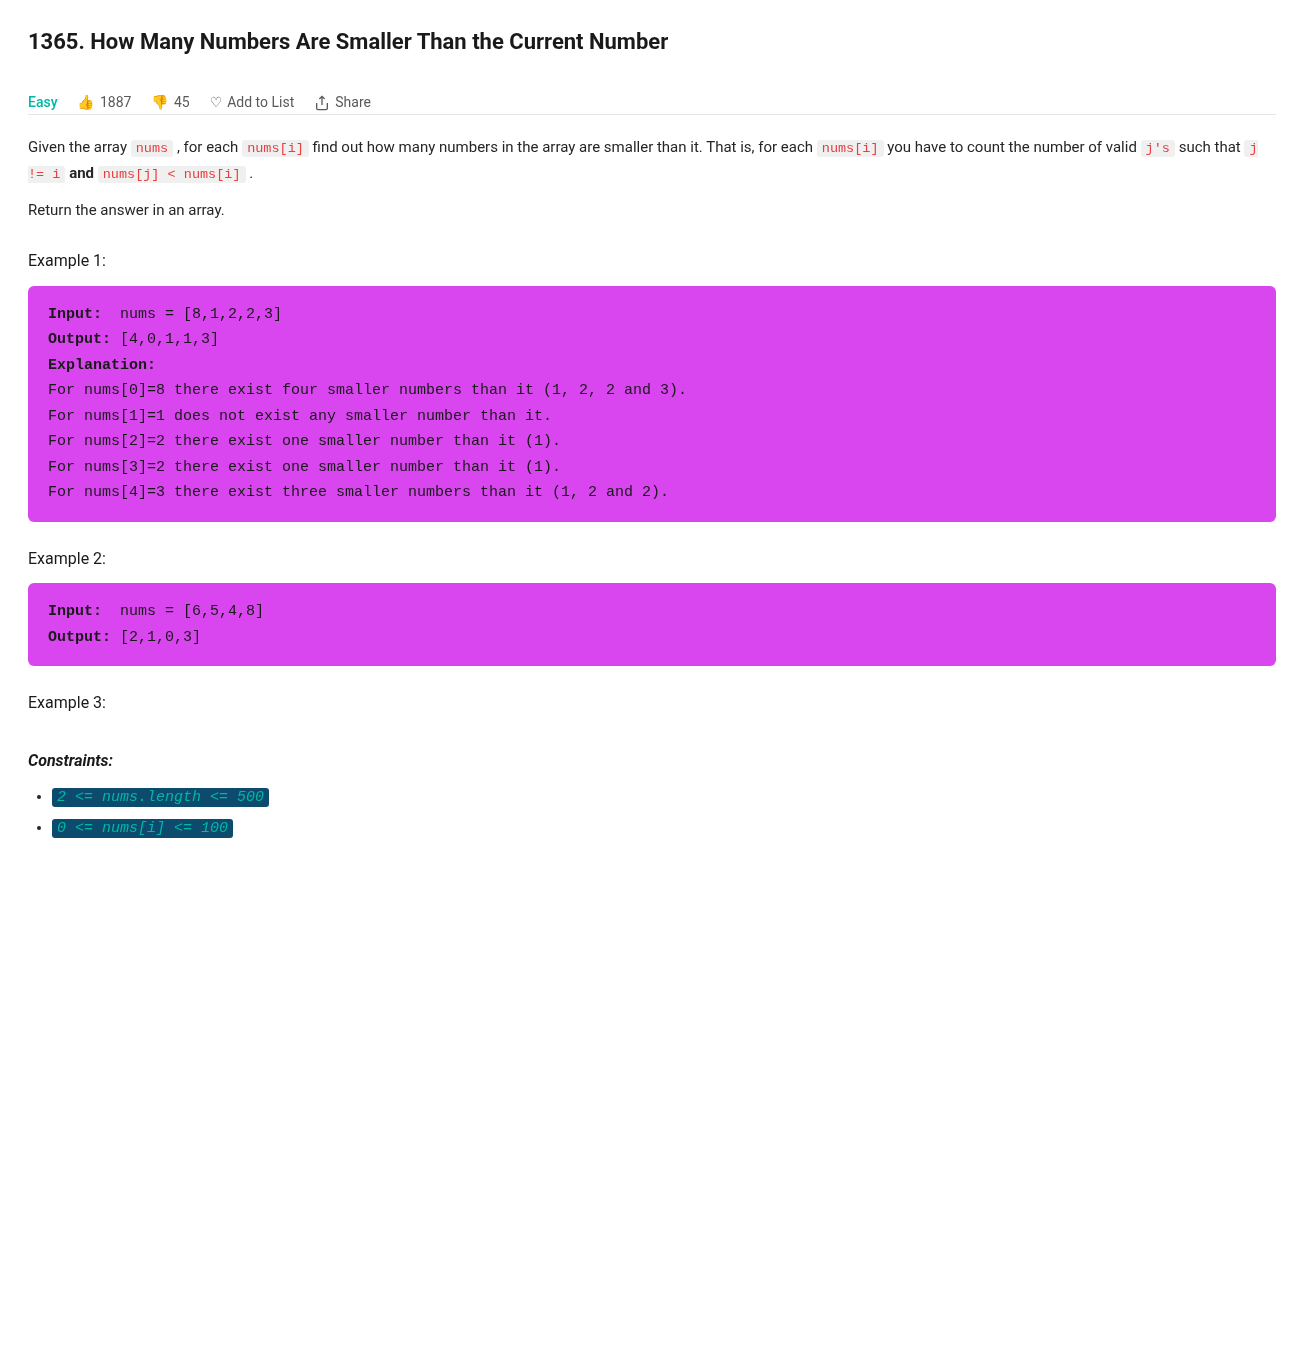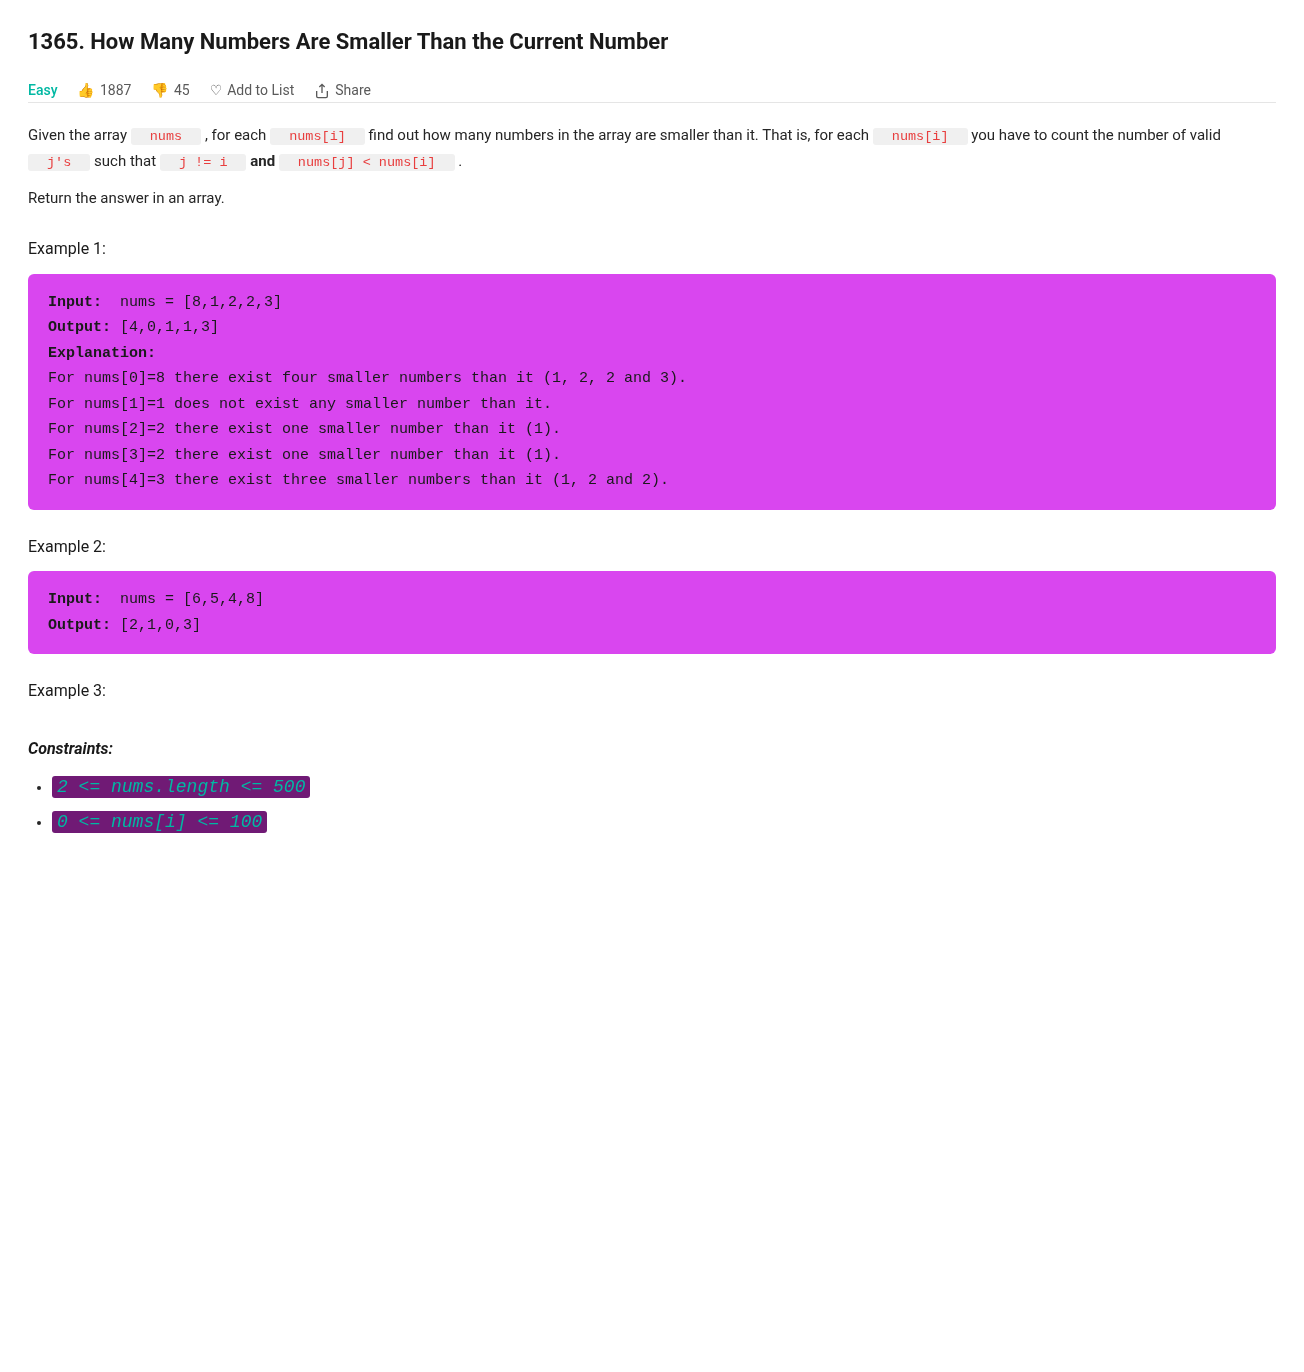--- a/index.html
+++ b/index.html
@@ -15,21 +15,21 @@
       font-size: 16px;
       line-height: 1.6;
       padding: 24px 28px;
       max-width: 1304px;
     }
 
     .problem-title {
       font-size: 22px;
       font-weight: 700;
       color: #1a1a1a;
-      margin-bottom: 20px;
+      margin-bottom: 32px;
     }
 
     .meta-bar {
       display: flex;
       align-items: center;
       gap: 20px;
       margin-bottom: 20px;
       border-bottom: 1px solid #e5e5e5;
     }
 
@@ -62,21 +62,21 @@
       line-height: 1.7;
       color: #262626;
     }
 
     .description p {
       margin-bottom: 12px;
     }
 
     code.inline {
       background: #f0f0f0;
-      padding: 1px 19px;
+      padding: 1px 5px;
       border-radius: 3px;
       font-family: 'SFMono-Regular', Consolas, 'Liberation Mono', Menlo, monospace;
       font-size: 13.5px;
       color: #e83e3e;
     }
 
     .bold {
       font-weight: 700;
     }
 
@@ -118,25 +118,25 @@
       list-style: disc;
       padding-left: 24px;
     }
 
     .constraints-list li {
       margin-bottom: 6px;
       font-size: 14px;
     }
 
     .constraints-list li code {
-      background: #701a75;
+      background: #0c4a6e;
       padding: 1px 5px;
       border-radius: 3px;
       font-family: 'SFMono-Regular', Consolas, 'Liberation Mono', Menlo, monospace;
-      font-size: 18px;
+      font-size: 15px;
       color: #00b8a3;
     }
   </style>
 </head>
 <body>
 
 <h1 class="problem-title">1365. How Many Numbers Are Smaller Than the Current Number</h1>
 
 <div class="meta-bar">
   <span class="difficulty-badge">Easy</span>

